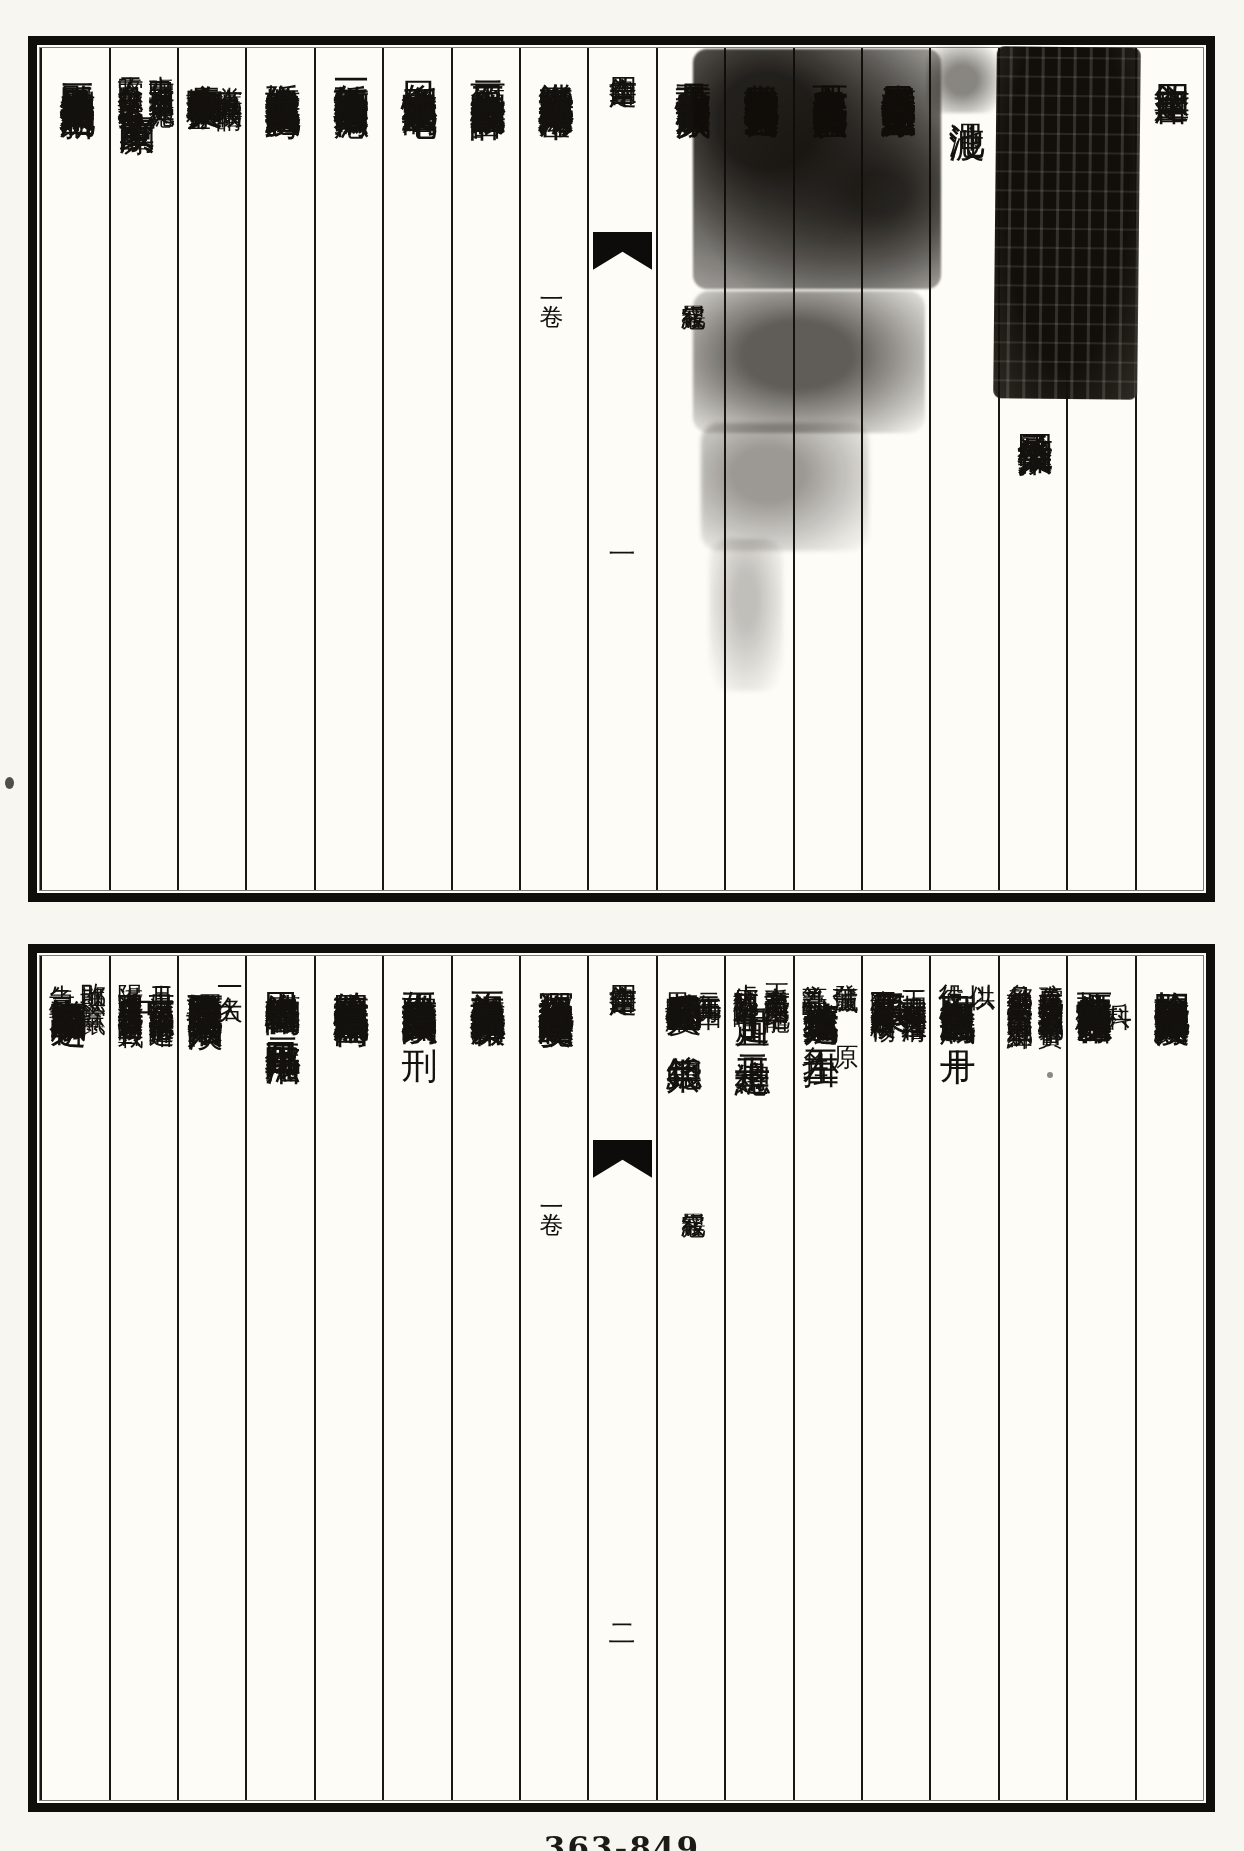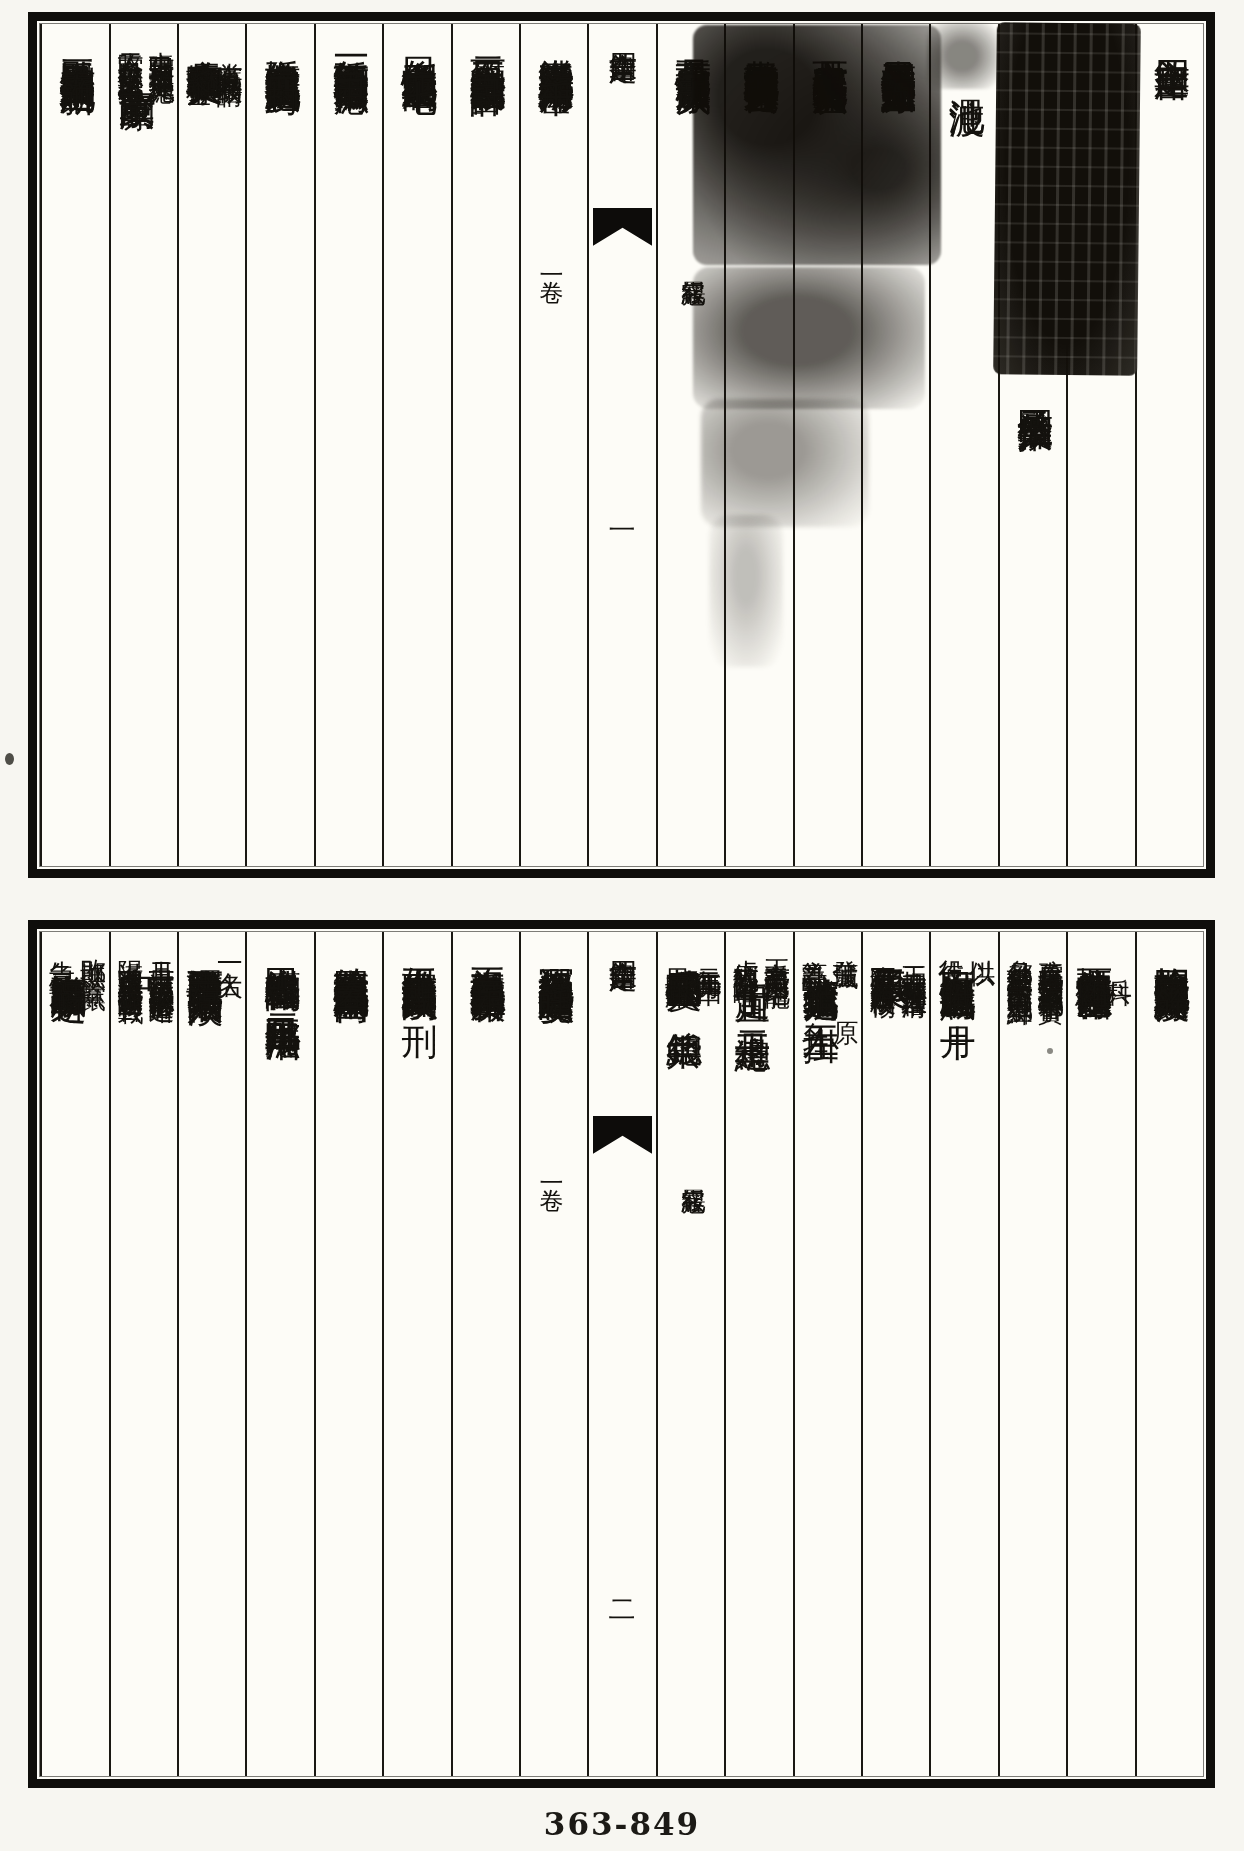--- a/index.html
+++ b/index.html
@@ -10,21 +10,21 @@
   }
   html,body{margin:0;padding:0;}
   body{
     width:1244px;height:1851px;
     background:var(--margin);
     font-family:"DejaVu Serif","Liberation Serif",serif;
     color:var(--ink);
     position:relative;
     overflow:hidden;
   }
-  .sheet{position:absolute;inset:0;}
+  .sheet{position:absolute;inset:0;margin-top:24px;}
   .page{
     position:absolute;left:28px;width:1187px;
     background:var(--paper);
     border:9px solid #0f0e0b;
     box-sizing:border-box;
   }
   .page--1{top:12px;height:866px;}
   .page--2{top:920px;height:868px;}
   .page::after{
     content:"";position:absolute;inset:2px;

